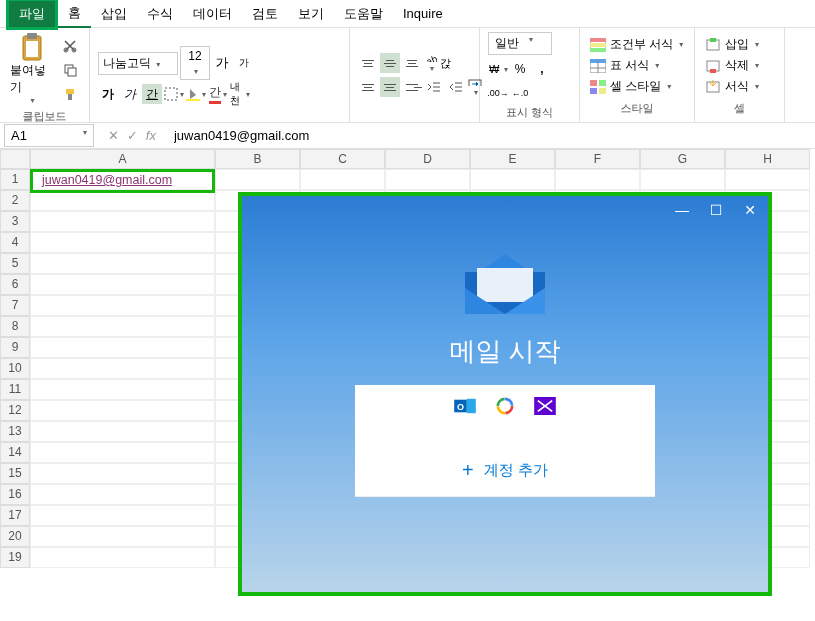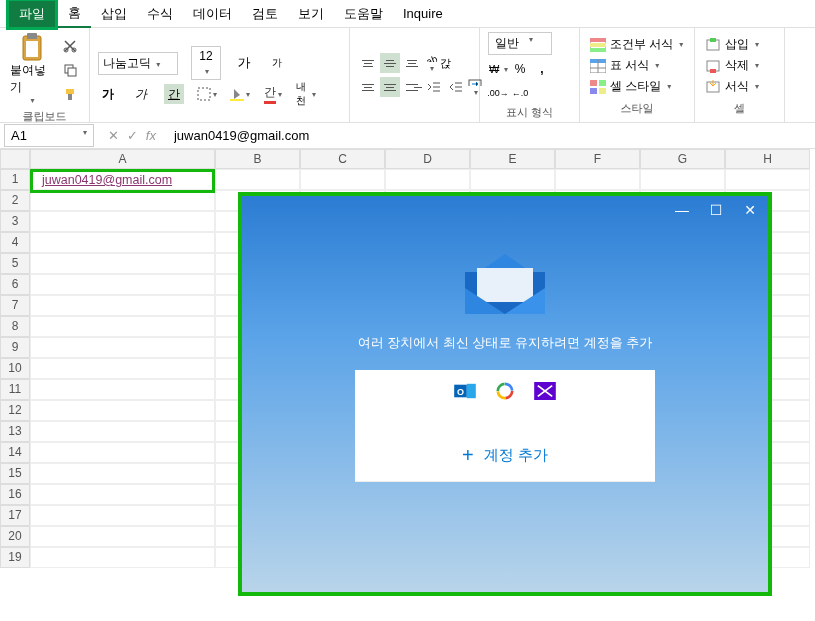--- a/index.html
+++ b/index.html
@@ -17,21 +17,21 @@
 .group-label { text-align: center; font-size: 11px; color: #555; padding: 2px 0; }
 
 .big-btn { display: flex; flex-direction: column; align-items: center; padding: 2px; cursor: pointer; }
 .big-btn .icon { width: 28px; height: 28px; display: flex; align-items: center; justify-content: center; }
 .dd { font-size: 8px; color: #666; margin-left: 2px; }
 
 .small-btns { display: flex; flex-direction: column; gap: 2px; }
 .small-btn { width: 22px; height: 22px; display: flex; align-items: center; justify-content: center; border: 1px solid transparent; cursor: pointer; }
 
 .font-group { display: flex; flex-direction: column; gap: 4px; }
-.font-row { display: flex; align-items: center; gap: 13px; }
+.font-row { display: flex; align-items: center; gap: 2px; }
 .font-name { border: 1px solid #ccc; padding: 2px 4px; width: 80px; font-size: 12px; background: #fff; }
 .font-size { border: 1px solid #ccc; padding: 2px 4px; width: 30px; text-align: center; background: #fff; }
 .fmt-btn { width: 20px; height: 20px; display: flex; align-items: center; justify-content: center; cursor: pointer; font-size: 12px; }
 .fmt-btn.selected { background: #d0e0d0; }
 
 .align-group { display: flex; flex-direction: column; gap: 4px; }
 .align-row { display: flex; gap: 2px; }
 .align-btn { width: 20px; height: 20px; display: flex; flex-direction: column; align-items: center; justify-content: center; cursor: pointer; gap: 2px; }
 .align-btn.selected { background: #d0e0d0; }
 .aline { width: 12px; height: 1px; background: #555; }
@@ -590,21 +590,21 @@
     <div class="tb-btn">☐</div>
     <div class="tb-btn">✕</div>
   </div>
   <div class="mail-body">
     <div class="mail-icon">
       <div class="envelope-flap"></div>
       <div class="envelope-back"></div>
       <div class="envelope-letter"></div>
       <div class="envelope-front"></div>
     </div>
-    <div class="mail-subtitle">여러 장치에서 최신 상태로 유지하려면 계정을 추가</div>
+    <div class="mail-title">메일 시작</div>
     <div class="mail-actions">
       <div class="provider-row" style="justify-content:center">
         <svg class="provider" viewBox="0 0 24 20">
             <rect x="0" y="3" width="14" height="14" fill="#0364b8"></rect>
             <text x="3" y="14" fill="#fff" font-size="10" font-weight="bold">O</text>
             <rect x="14" y="2" width="10" height="16" fill="#28a8ea"></rect>
           </svg>
         <svg class="provider" viewBox="0 0 24 20">
             <circle cx="12" cy="10" r="8" fill="none" stroke="#ea4335" stroke-width="3" stroke-dasharray="12 40"></circle>
             <circle cx="12" cy="10" r="8" fill="none" stroke="#fbbc05" stroke-width="3" stroke-dasharray="12 40" transform="rotate(90 12 10)"></circle>

